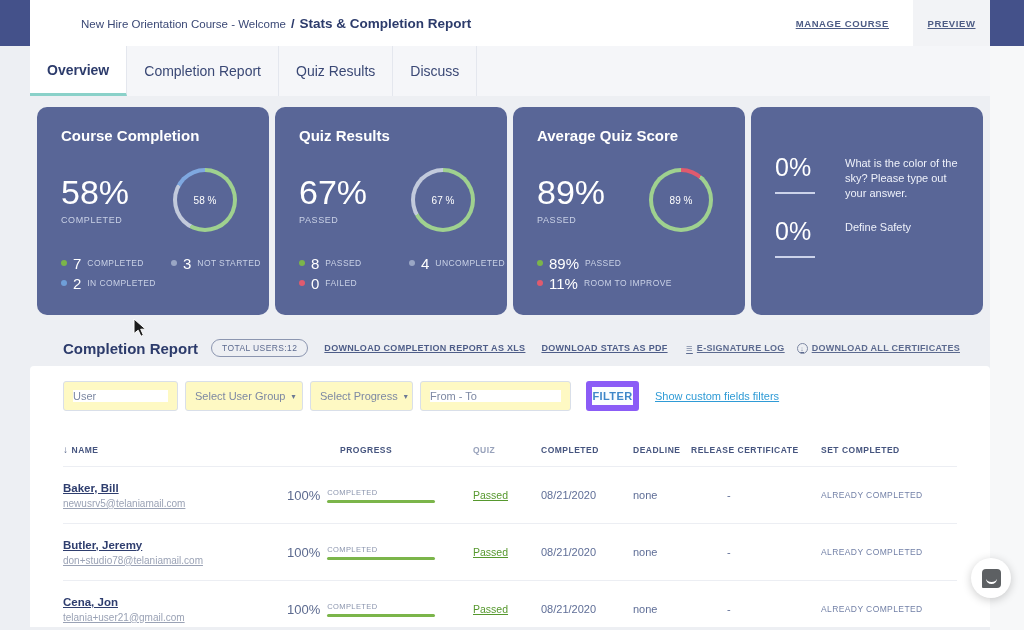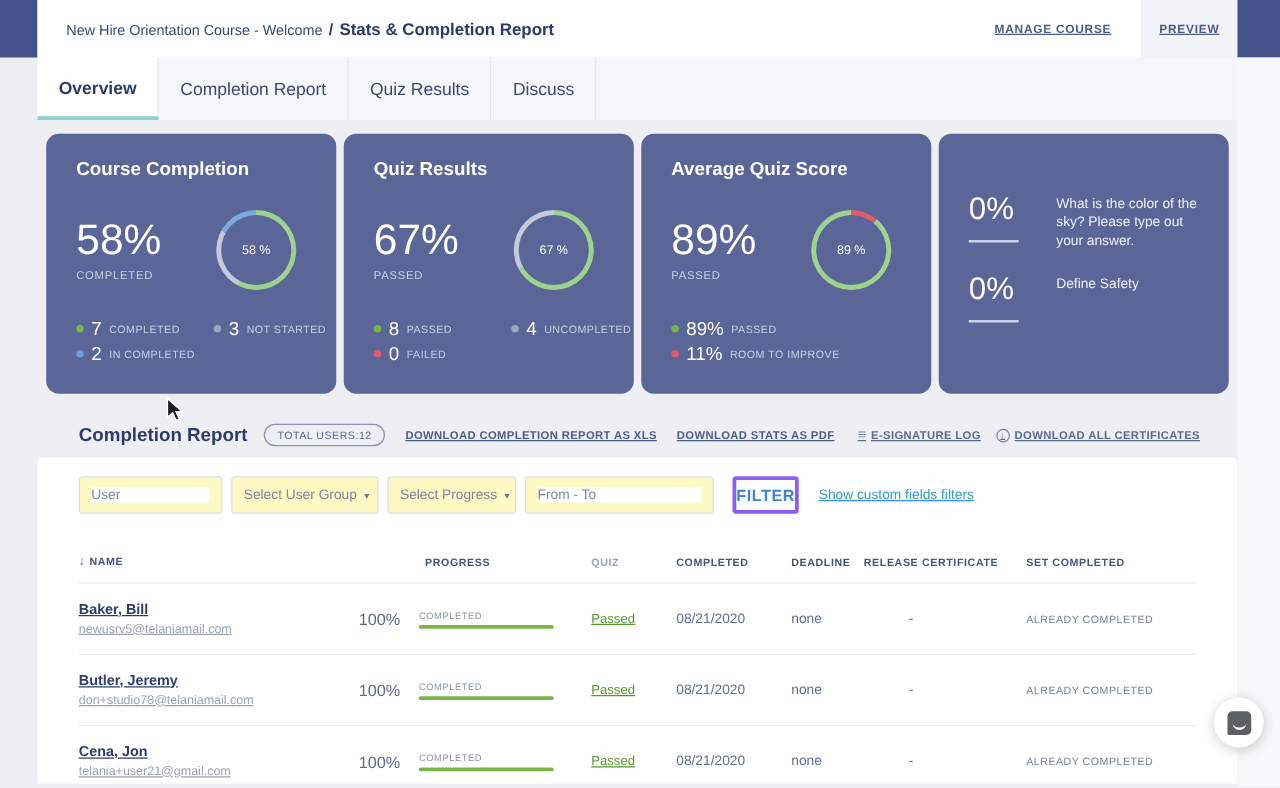--- a/index.html
+++ b/index.html
@@ -3,21 +3,21 @@
 <meta charset="utf-8">
 <style>
   * { margin:0; padding:0; box-sizing:border-box; }
   html,body { width:1024px; height:630px; overflow:hidden; }
   body { font-family:"Liberation Sans","DejaVu Sans",sans-serif; background:#edeff3; position:relative; }
 
   
   .topbar { display:flex; height:46px; width:1024px; }
   .corner { width:30px; background:#44518a; flex:0 0 auto; }
   .corner.right { width:34px; }
-  .header-band { flex:1; background:#ffffff; display:flex; align-items:center; padding-left:23px; }
+  .header-band { flex:1; background:#ffffff; display:flex; align-items:center; padding-left:51px; }
   .breadcrumb { display:flex; align-items:baseline; gap:5px; }
   .crumb-course { font-size:11.5px; color:#3a4875; }
   .crumb-sep { font-size:13px; font-weight:bold; color:#2c3b6b; }
   .crumb-page { font-size:13.5px; font-weight:bold; color:#2c3b6b;text-align:center; }
   .header-spacer { flex:1; }
   .hdr-link { font-size:9.5px; font-weight:bold; letter-spacing:.6px; color:#4d5c85; text-decoration:underline; cursor:pointer; margin-right:24px; white-space:nowrap; }
   .preview-panel { width:77px; background:#f2f3f6; display:flex; align-items:center; justify-content:center; }
   .preview-panel .hdr-link { margin:0; }
 
   
@@ -59,34 +59,34 @@
 
   
   .panel { margin:9px 0 0 30px; width:960px; height:261px; background:#ffffff; border-radius:4px 4px 0 0; padding:15px 33px 0 33px; }
   .filters { display:flex; align-items:center; gap:7px; }
   .f-input { height:30px; border:1px solid #d9dfe9; border-radius:3px; background:#fef9c3; font-size:11px; color:#7d88a3; padding:0 9px; display:flex; align-items:center; overflow:hidden; white-space:nowrap; }
   .f-input input { border:none; outline:none; width:100%; font-size:11px; color:#56618a; font-family:inherit; }
   .f-input input::placeholder { color:#7d88a3; }
   .f-select { justify-content:space-between; cursor:pointer; }
   .f-select .chev { font-size:8px; color:#6b7894; margin-left:6px; }
   .w-user{width:115px;} .w-group{width:118px;} .w-prog{width:103px;} .w-range{width:151px;}
-  .filter-btn { margin-left:8px; width:53px; height:30px; border:3px solid #8b5cf6; border-radius:3px; background:#fbfdff; color:#3f87c9; font-size:13px; font-weight:bold; letter-spacing:.4px; cursor:pointer; font-family:inherit; }
+  .filter-btn { margin-left:8px; width:53px; height:30px; border:6px solid #8b5cf6; border-radius:3px; background:#fbfdff; color:#3f87c9; font-size:11px; font-weight:bold; letter-spacing:.4px; cursor:pointer; font-family:inherit; }
   .custom-link { margin-left:9px; font-size:11px; color:#2f9bd6; text-decoration:underline; cursor:pointer; }
 
   .tbl { margin-top:22px; }
   .tbl-grid { display:grid; grid-template-columns:224px 186px 68px 92px 58px 130px 136px; align-items:center; }
   .tbl-head { height:34px; border-bottom:1px solid #eceef3; }
   .th { font-size:8.5px; font-weight:bold; letter-spacing:.5px; color:#46557f; white-space:nowrap; }
   .th.muted { color:#98a2bb; }
   .th-progress { padding-left:53px; }
   .sort-ic { font-size:10px; color:#5c6a8f; margin-right:3px; font-weight:normal; }
   .row { height:57px; border-bottom:1px solid #eceef3; }
   .name-cell .uname { font-size:11.5px; font-weight:bold; color:#2e3d6e; text-decoration:underline; cursor:pointer; display:block; }
   .name-cell .uemail { font-size:10px; color:#9aa2b5; text-decoration:underline; cursor:pointer; display:block; margin-top:4px; }
-  .prog-cell { display:flex; align-items:center; gap:15px; }
+  .prog-cell { display:flex; align-items:center; gap:7px; }
   .prog-pct { font-size:13px; color:#5c6a8f; }
   .prog-stack { display:flex; flex-direction:column; gap:3px; }
   .prog-lbl { font-size:7.5px; letter-spacing:.4px; color:#8a94ad; }
   .prog-bar { width:108px; height:3px; border-radius:2px; background:#7bb54a; }
   .quiz-link { font-size:10.5px; color:#56982e; text-decoration:underline; cursor:pointer; }
   .cell-txt { font-size:11px; color:#5f6e97; }
   .cell-dash { font-size:11px; color:#5f6e97; padding-left:36px; }
   .cell-set { font-size:8.5px; letter-spacing:.4px; color:#7381a7; }
 
   

